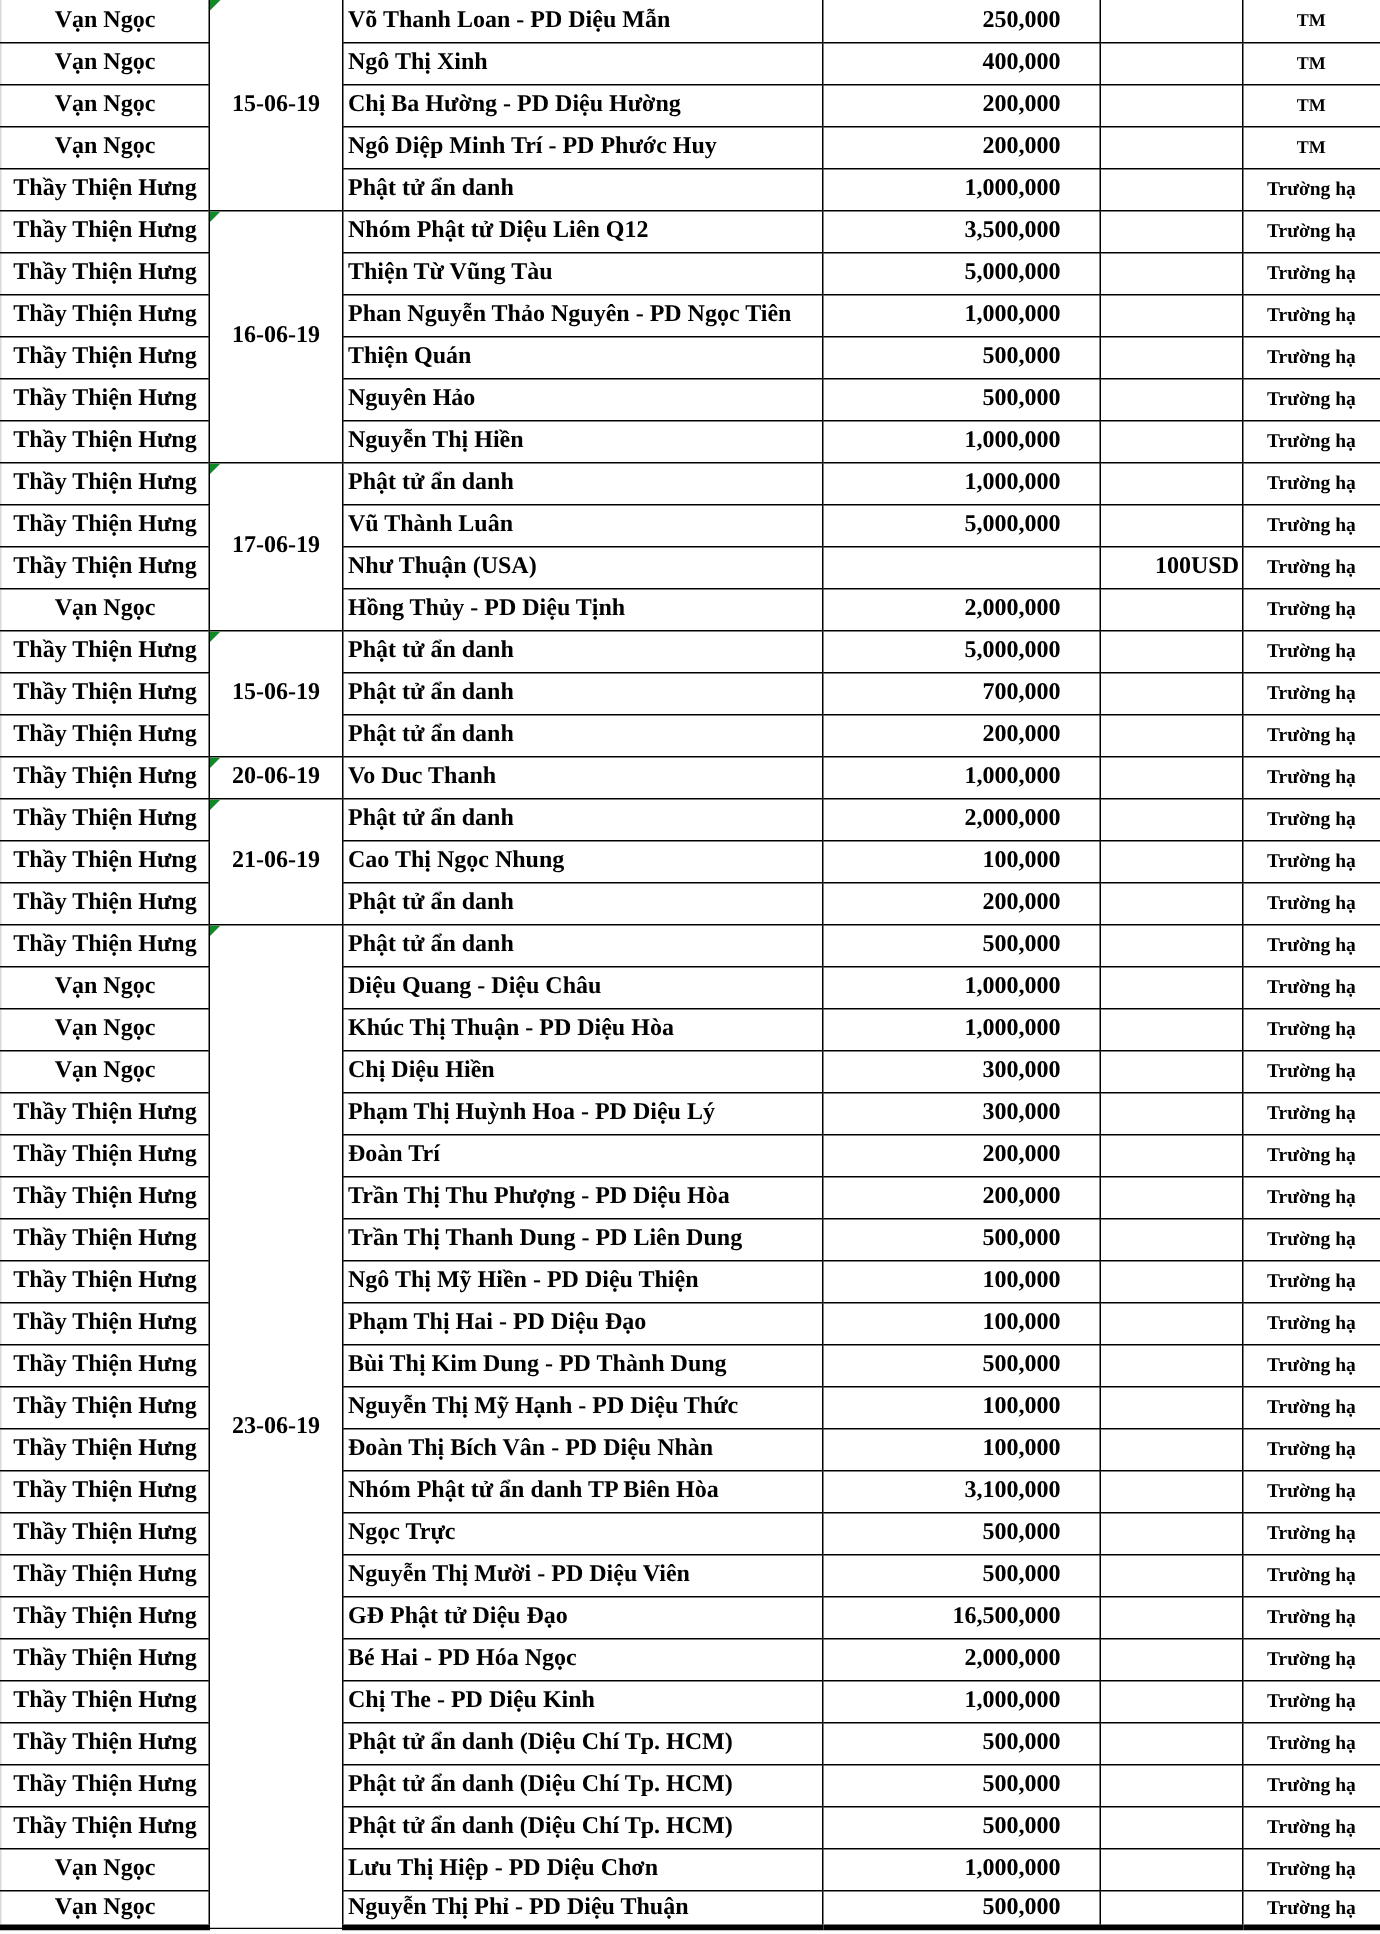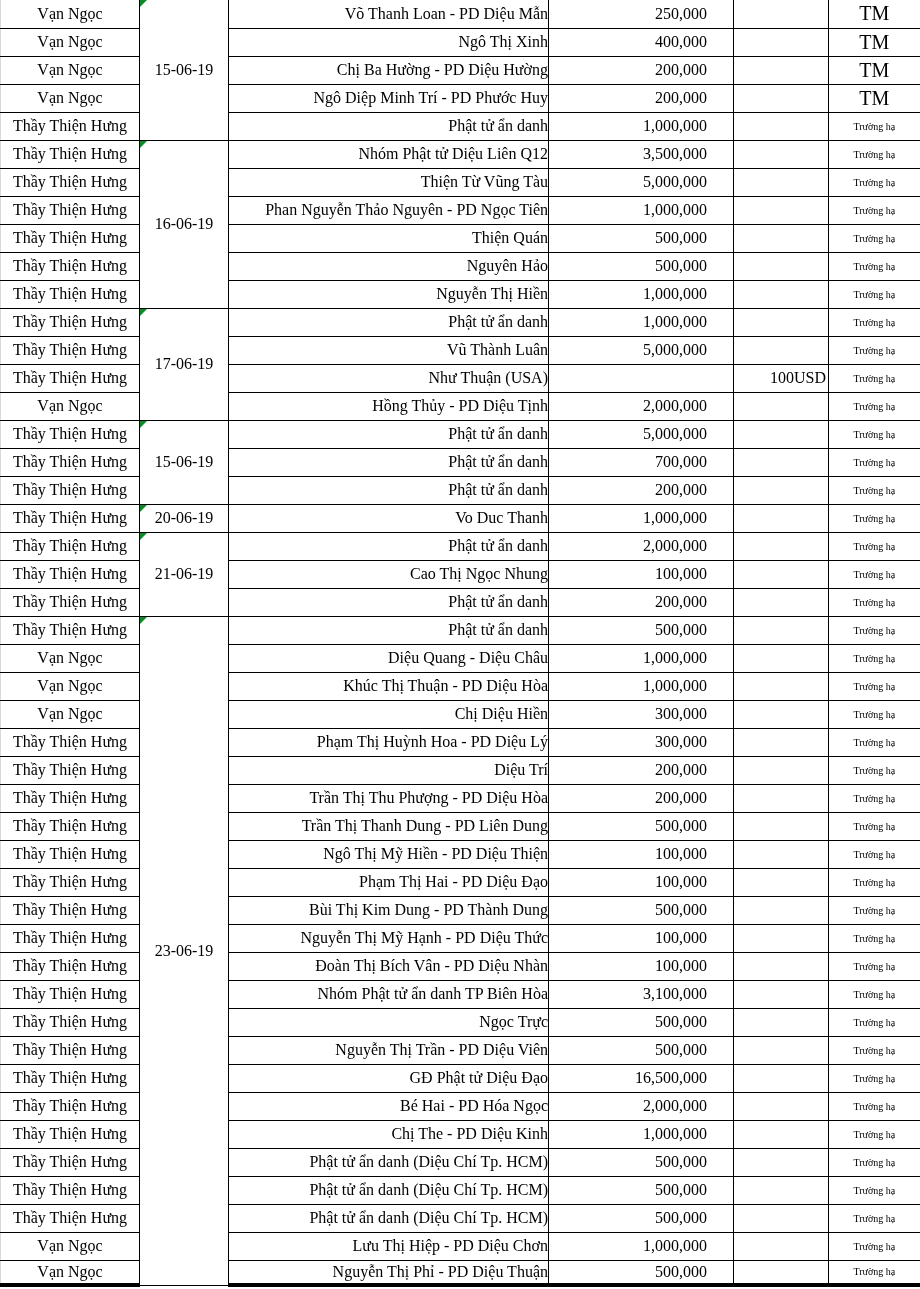--- a/index.html
+++ b/index.html
@@ -4,41 +4,41 @@
 <style>
   html,body{margin:0;padding:0;background:#ffffff;}
   table{
     border-collapse:collapse;
     table-layout:fixed;
     width:920px;
     font-family:"Liberation Serif","DejaVu Serif",serif;
     color:#000;
     border-left:1px solid #d9d9d9;
   }
-  tr{height:28px;}
+  tr{height:28px;font-weight:bold;}
   tr:last-child{height:25px;}
   td{
     border:1px solid #000000;
     padding:0;
     overflow:hidden;
     white-space:nowrap;
     background:#ffffff;
     font-size:16px;
     vertical-align:middle;
     box-sizing:border-box;
   }
   tr:first-child td{border-top:none;}
   tbody tr:last-child td{border-bottom:4px solid #000000;}
   td.c-group{text-align:center;border-left:none;}
   td.c-date{text-align:center;position:relative;}
-  td.c-donor{text-align:right;padding-left:16px;}
+  td.c-donor{text-align:left;padding-left:3px;}
   td.c-amount{text-align:right;padding-right:26px;}
   td.c-usd{text-align:right;padding-right:2px;}
-  td.c-note{text-align:center;font-size:10px;border-right:2px solid #000000;}
-  td.c-note.tm{font-size:20px;}
+  td.c-note{text-align:center;font-size:13px;border-right:2px solid #000000;}
+  td.c-note.tm{font-size:12px;}
   .tri{
     position:absolute;top:0;left:0;width:0;height:0;
     border-top:7px solid #108a28;
     border-right:7px solid transparent;
     display:block;
   }
 </style>
 </head>
 <body>
 
@@ -243,21 +243,21 @@
       </tr>
       <tr>
         <td class="c-group">Thầy Thiện Hưng</td>
         <td class="c-donor">Phạm Thị Huỳnh Hoa - PD Diệu Lý</td>
         <td class="c-amount">300,000</td>
         <td class="c-usd"></td>
         <td class="c-note">Trường hạ</td>
       </tr>
       <tr>
         <td class="c-group">Thầy Thiện Hưng</td>
-        <td class="c-donor">Diệu Trí</td>
+        <td class="c-donor">Đoàn Trí</td>
         <td class="c-amount">200,000</td>
         <td class="c-usd"></td>
         <td class="c-note">Trường hạ</td>
       </tr>
       <tr>
         <td class="c-group">Thầy Thiện Hưng</td>
         <td class="c-donor">Trần Thị Thu Phượng - PD Diệu Hòa</td>
         <td class="c-amount">200,000</td>
         <td class="c-usd"></td>
         <td class="c-note">Trường hạ</td>
@@ -313,21 +313,21 @@
       </tr>
       <tr>
         <td class="c-group">Thầy Thiện Hưng</td>
         <td class="c-donor">Ngọc Trực</td>
         <td class="c-amount">500,000</td>
         <td class="c-usd"></td>
         <td class="c-note">Trường hạ</td>
       </tr>
       <tr>
         <td class="c-group">Thầy Thiện Hưng</td>
-        <td class="c-donor">Nguyễn Thị Trần - PD Diệu Viên</td>
+        <td class="c-donor">Nguyễn Thị Mười - PD Diệu Viên</td>
         <td class="c-amount">500,000</td>
         <td class="c-usd"></td>
         <td class="c-note">Trường hạ</td>
       </tr>
       <tr>
         <td class="c-group">Thầy Thiện Hưng</td>
         <td class="c-donor">GĐ Phật tử Diệu Đạo</td>
         <td class="c-amount">16,500,000</td>
         <td class="c-usd"></td>
         <td class="c-note">Trường hạ</td>

